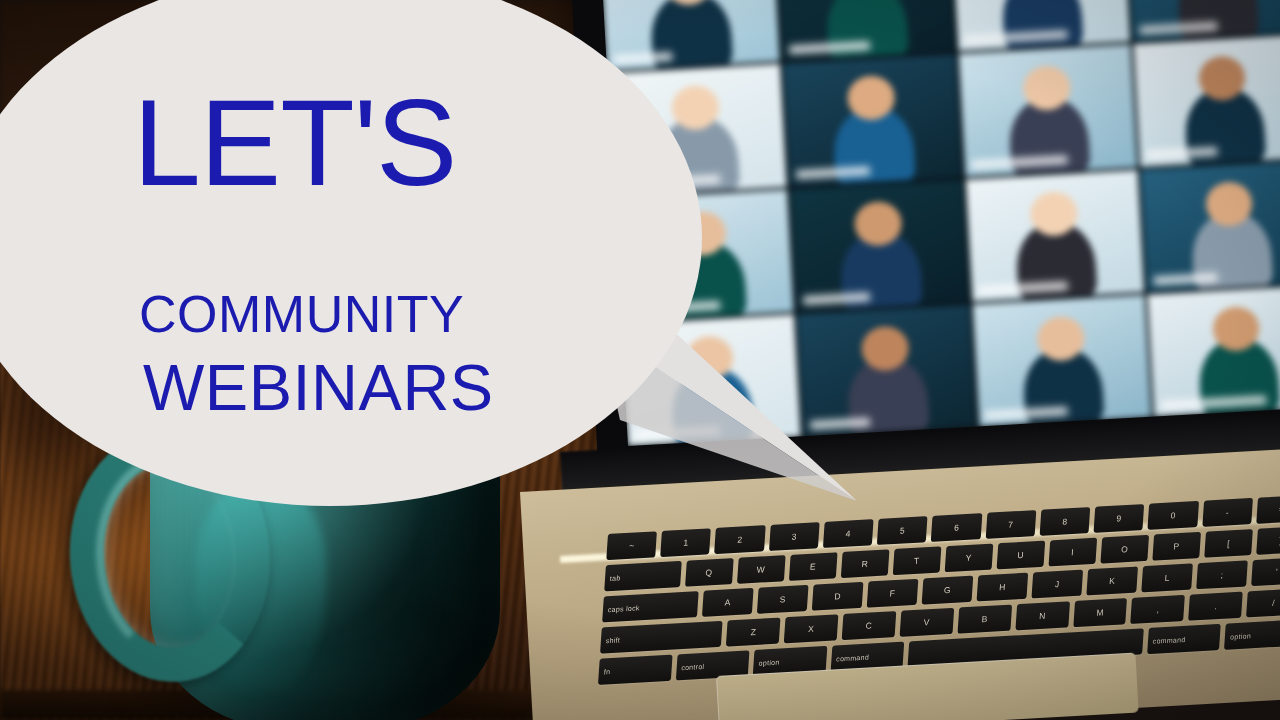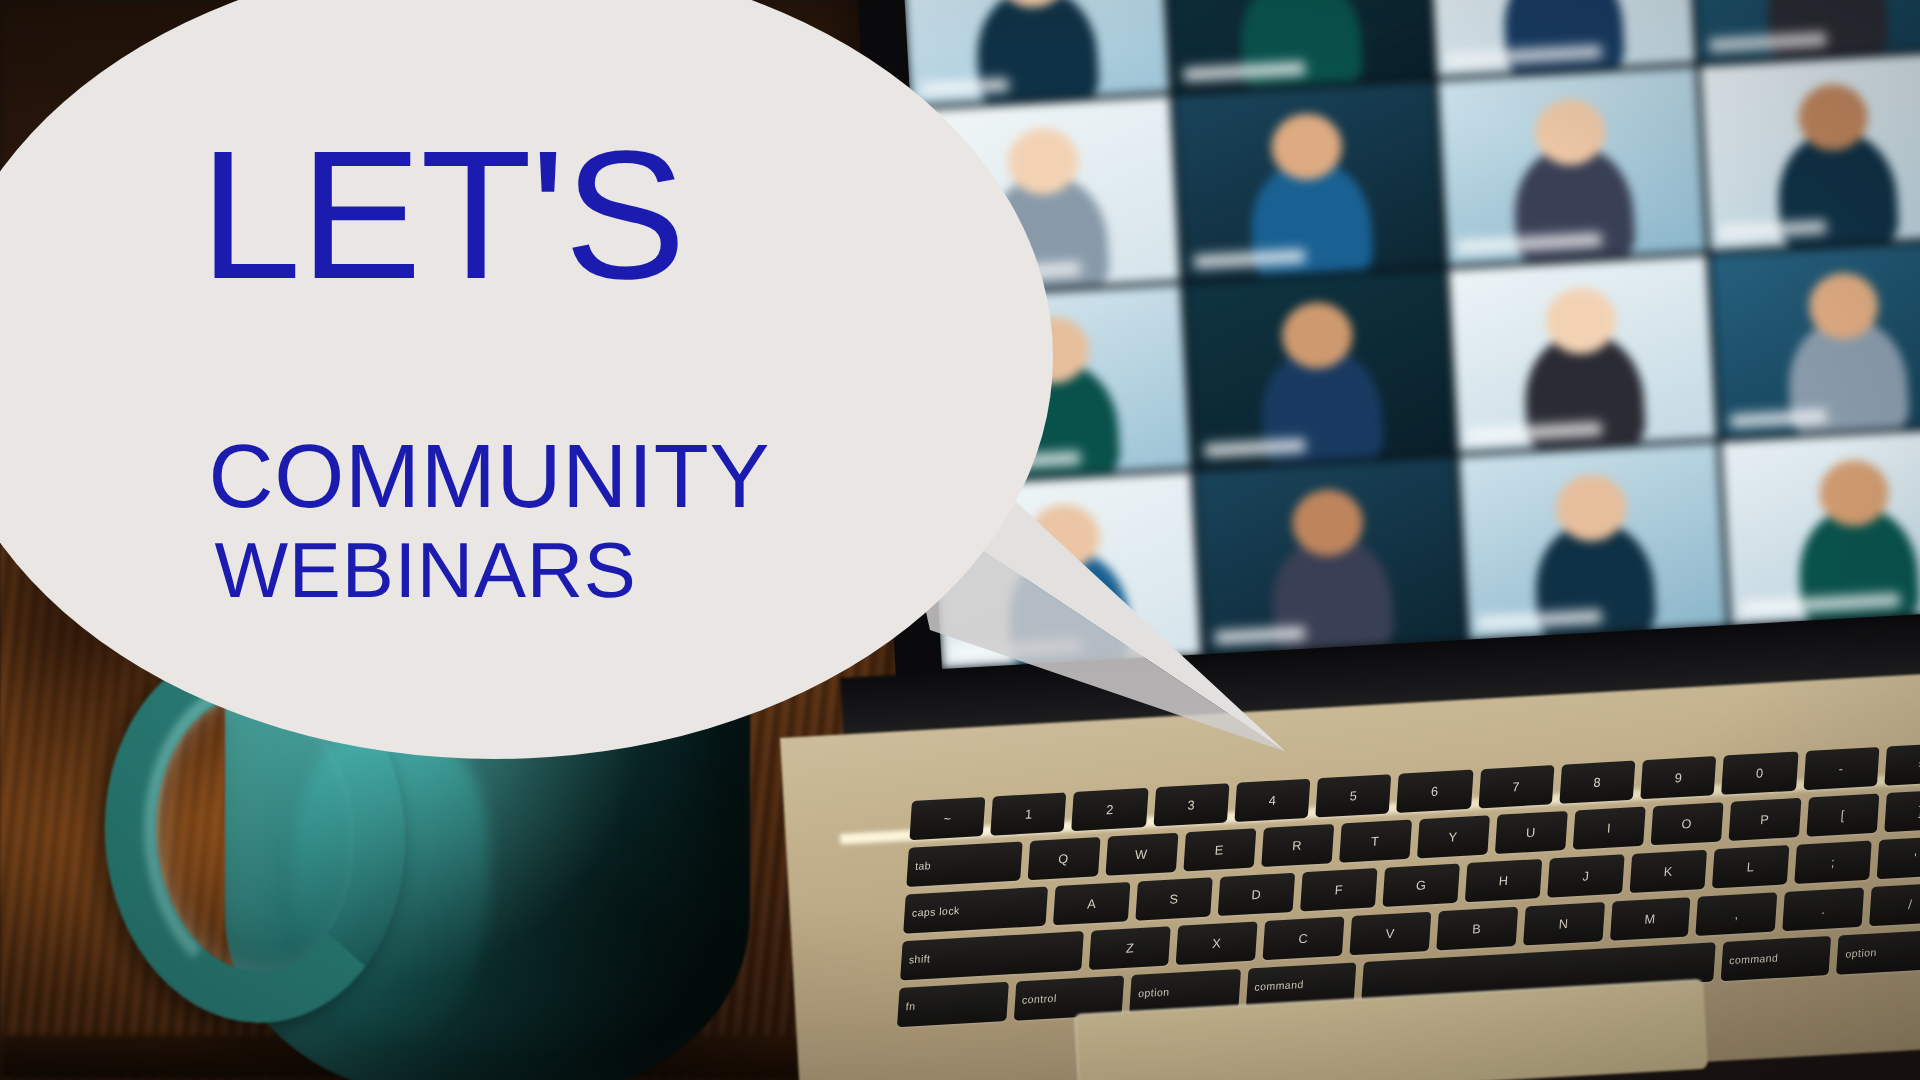--- a/index.html
+++ b/index.html
@@ -236,26 +236,26 @@
     letter-spacing:-1px;
     margin-top:40px;
   }
   .t-talk {
     left:136px; top:160px;
     font-size:122px;
     letter-spacing:-1px;
   }
   .t-community {
     left:139px; top:288px;
-    font-size:60px;
+    font-size:52px;
     letter-spacing:.5px;
   }
   .t-webinars {
     left:143px; top:355px;
-    font-size:52px;
+    font-size:65px;
     letter-spacing:.5px;
   }
 </style>
 </head>
 <body>
 
 <div id="stage">
 
   <div class="photo">
 

